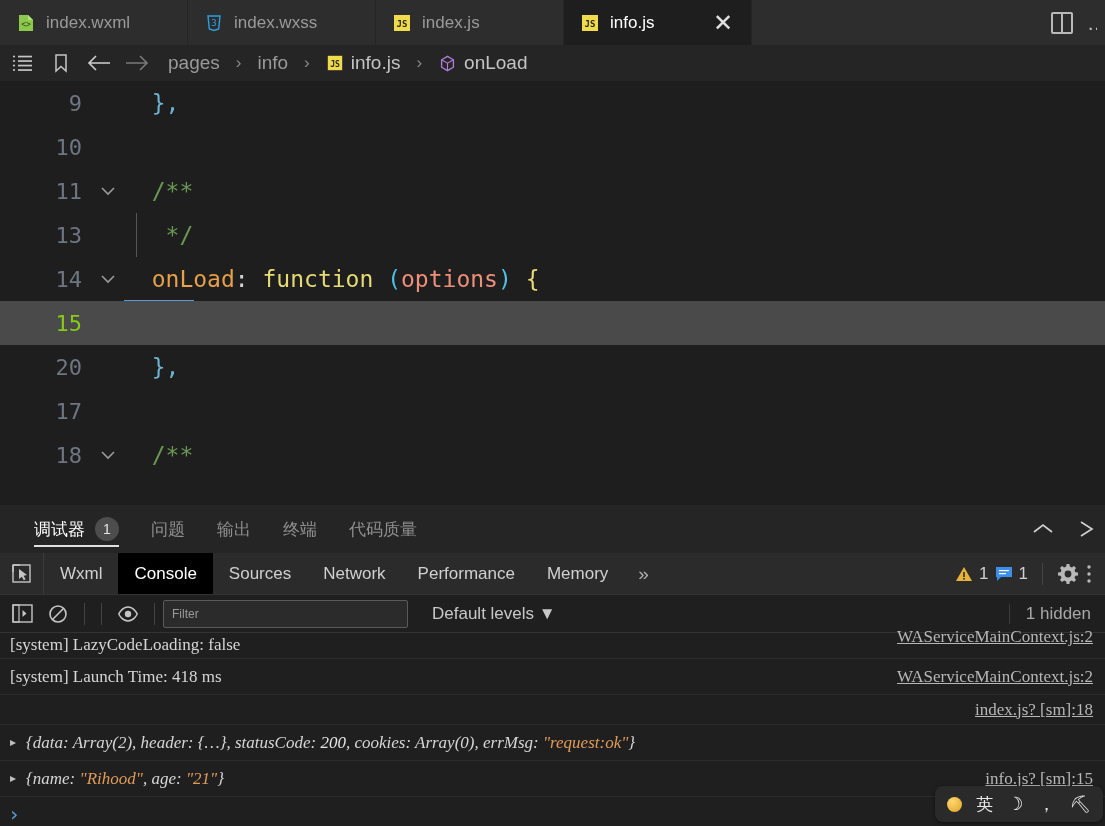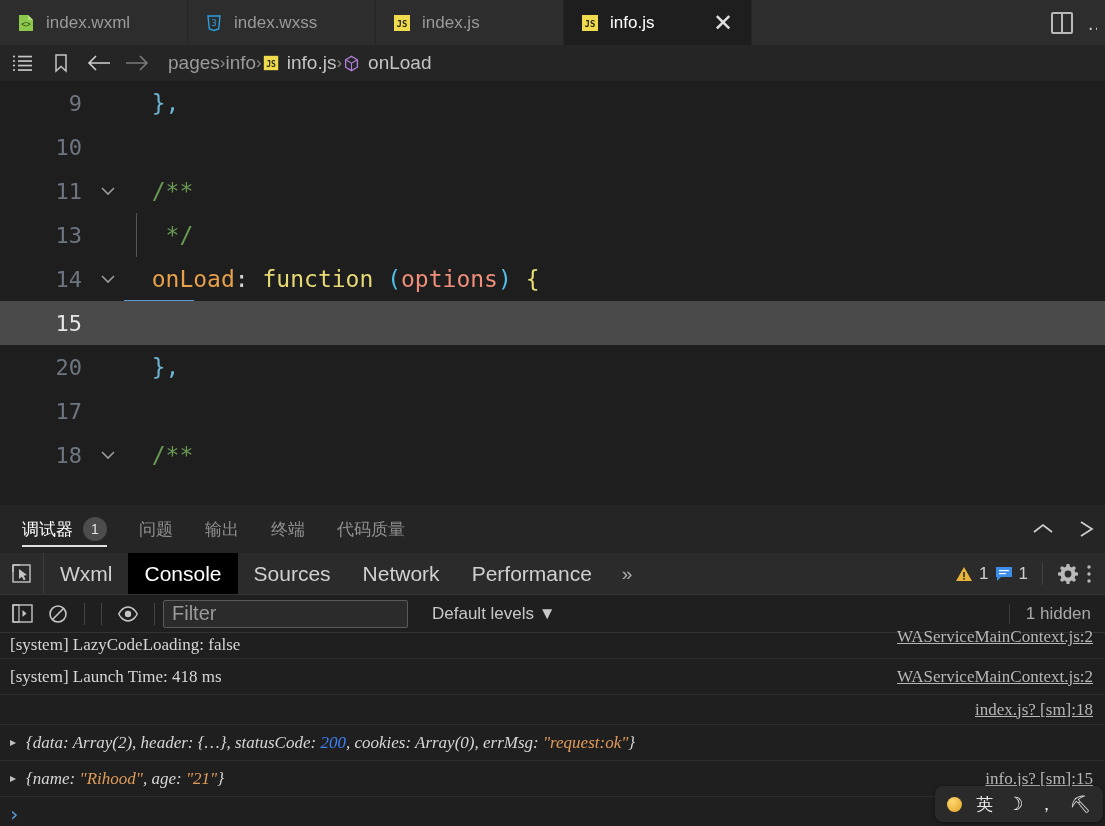--- a/index.html
+++ b/index.html
@@ -39,38 +39,38 @@
   .dots-more { color: #c5c5c5; font-size: 20px; letter-spacing: 1px; line-height: 1;
     width: 10px; overflow: hidden; }
 
   
   .breadcrumbrow {
     display: flex; align-items: center; height: 36px;
     background: #252526; padding-left: 6px; gap: 4px;
   }
   .bc-icon-btn { width: 34px; height: 30px; display:flex; align-items:center;
     justify-content:center; cursor: pointer; }
-  .bc-trail { display: flex; align-items: center; gap: 0; margin-left: 10px;
+  .bc-trail { display: flex; align-items: center; gap: 16px; margin-left: 10px;
     font-size: 19px; color: #9a9a9a; }
   .bc-seg { cursor: pointer; white-space: nowrap; }
   .bc-sep { color: #8a8a8a; font-size: 17px; }
   .bc-seg.file { color: #c4c4c4; display: flex; align-items: center; gap: 7px; }
   .bc-seg.sym  { color: #c4c4c4; display: flex; align-items: center; gap: 7px; }
 
   
   .editor { position: relative; height: 424px; background: #1e1e1e; overflow: hidden; }
   .code-line { display: flex; height: 44px; align-items: center; position: relative; }
   .code-line.hl { background: #4a4a4a; }
   .code-line.hl:before {
     content:""; position:absolute; left:0; right:0; top:0; height:1px; background:#4a4a4a;
   }
   .gutter { width: 92px; flex: 0 0 92px; text-align: right; padding-right: 10px;
     color: #6e7681; font-size: 22px;
     font-family: "DejaVu Sans Mono", monospace; user-select:none; }
-  .code-line.hl .gutter { color: #e5e5e5; }
+  .code-line.hl .gutter { color: #84cc16; }
   .fold { width: 32px; flex: 0 0 32px; text-align: center; color: #9a9a9a; font-size: 14px;
     user-select:none; }
   .codetext { font-family: "DejaVu Sans Mono", monospace; font-size: 23px;
     white-space: pre; color: #d4d4d4; letter-spacing: 0px; }
   .c-green  { color: #6a9955; }
   .c-green2 { color: #82c98a; }
   .c-orange { color: #e8a04a; }
   .c-yellow { color: #e6db74; }
   .c-blue   { color: #4fc1e9; }
   .c-red    { color: #f08f7a; }
@@ -84,77 +84,77 @@
   .caret { display:inline-block; width:2px; height:28px; background:#d4d4d4;
      vertical-align:-6px; }
 
   
   .panel { background: #252526; }
   .panel-tabs { display: flex; align-items: center; height: 48px;
     padding-left: 16px; gap: 0; position: relative; }
   .ptab { display: flex; align-items: center; gap: 10px; padding: 0 16px;
     height: 48px; color: #8f8f8f; font-size: 17px; cursor: pointer; position: relative;}
   .ptab:first-child { padding-left: 6px; }
-  .ptab.active { color: #ffffff; }
+  .ptab.active { color: #ffffff; margin-left: 12px; }
   .ptab.active:after { content:""; position:absolute; left: 6px; right: 16px; bottom: 6px;
      height: 2px; background: #e0e0e0; }
   .badge { display:inline-flex; align-items:center; justify-content:center;
      min-width: 24px; height: 24px; border-radius: 12px; background: #4d4d4d;
      color:#e4e4e4; font-size: 14px; padding: 0 7px; }
   .panel-actions { margin-left:auto; display:flex; align-items:center; gap: 20px;
      padding-right: 8px; color:#c5c5c5; }
 
   
   .devtools { background: #1f1f1f; }
   .dt-tabs { display:flex; align-items: stretch; height: 42px;
      border-bottom: 1px solid #333; background:#2b2b2b; }
   .dt-inspect { width: 44px; display:flex; align-items:center; justify-content:center;
      border-right: 1px solid #3c3c3c; cursor:pointer; }
   .dt-tab { display:flex; align-items:center; padding: 0 16px; color:#d0d0d0;
-     font-size: 21px; cursor: pointer; }
+     font-size: 17px; cursor: pointer; }
   .dt-tab.active { background: #000000; color: #ffffff; }
   .dt-more { display:flex; align-items:center; padding: 0 14px; color:#b0b0b0;
      font-size: 19px; cursor:pointer; }
   .dt-right { margin-left:auto; display:flex; align-items:center; gap: 6px;
      padding-right: 12px; color: #d0d0d0; font-size: 17px; }
   .warn-group, .msg-group { display:flex; align-items:center; gap:6px; }
   .vsep { width:1px; height:22px; background:#444; margin: 0 8px; }
 
   
   .dt-filterbar { display:flex; align-items:center; height: 38px; gap: 0;
      background: #1f1f1f; border-bottom: 1px solid #333; padding-left: 4px; }
   .fb-btn { width: 36px; height: 38px; display:flex; align-items:center;
      justify-content:center; cursor:pointer; }
   .ctx-select { display:flex; align-items:center; gap: 10px; color: #c8c8c8;
      font-size: 17px; padding: 0 8px 0 4px; cursor: pointer;
      font-family: "DejaVu Sans Mono", monospace; min-width: 210px;}
   .ctx-select .caret-dn { margin-left: auto; color: #b9b9b9; font-size: 13px; }
   .filter-input { width: 245px; height: 28px; background: #2b2b2b;
-     border: 1px solid #5a5a5a; color: #c8c8c8; font-size: 20px; padding: 0 8px;
+     border: 1px solid #5a5a5a; color: #c8c8c8; font-size: 12px; padding: 0 8px;
      font-family: "Liberation Sans", sans-serif; outline: none; border-radius: 2px;}
   .filter-input::placeholder { color: #9a9a9a; }
   .levels { color: #c8c8c8; font-size: 17px; padding: 0 10px; cursor: pointer;
      margin-left: 14px; }
   .hidden-count { margin-left: auto; padding-right: 14px; color: #a8a8a8;
      font-size: 17px; border-left: 1px solid #3c3c3c; padding-left: 16px; }
 
   
   .console-body { background: #1f1f1f; }
   .crow { position: relative; display:flex; align-items: center;
      min-height: 36px; padding: 4px 12px 4px 10px;
      border-bottom: 1px solid #2c2c2c;
      font-family: Liberation Serif, serif; font-size: 17px;
      color: #d6d6d6; }
   .crow.clipped { min-height: 26px; padding-top:0; padding-bottom:2px; }
   .crow .src { position:absolute; right: 12px; color:#b7b7b7;
      text-decoration: underline; font-size: 17px; cursor:pointer; }
   .arrow { color:#c0c0c0; font-size: 12px; width: 16px; flex:0 0 16px;
      cursor:pointer; }
   .obj { font-style: italic; }
-  .k-num { color: #3b82f6; }
+  .k-num { color: #e5e5e5; }
   .k-str { color: #e09b5a; }
   .src-only { justify-content: flex-end; min-height: 30px; }
 
   .prompt-row { display:flex; align-items:center; height: 34px; padding-left: 8px;
      color:#5a9ad4; font-size: 20px; font-family: "DejaVu Sans Mono", monospace; }
 
   
   .ime { position: absolute; right: 2px; bottom: 4px; height: 36px;
      background: #2a2a2a; border-radius: 8px; display:flex; align-items:center;
      gap: 14px; padding: 0 12px; box-shadow: 0 1px 4px rgba(0,0,0,.5); }
@@ -360,20 +360,21 @@
           <path d="M2 2h7M2 2v7M2 2l0 0" fill="none" stroke="#c5c5c5" stroke-width="1.5"></path>
           <rect x="2" y="2" width="17" height="17" fill="none" stroke="#c5c5c5" stroke-width="1.4"></rect>
           <path d="M8 6l8 6-3.4.7 2 3.6-1.8 1-2-3.6L8 16z" fill="#c5c5c5"></path>
         </svg>
       </div>
       <div class="dt-tab">Wxml</div>
       <div class="dt-tab active">Console</div>
       <div class="dt-tab">Sources</div>
       <div class="dt-tab">Network</div>
       <div class="dt-tab">Performance</div>
+      <div class="dt-tab">Memory</div>
       <div class="dt-more">»</div>
 
       <div class="dt-right">
         <span class="warn-group">
           <svg width="18" height="16" viewBox="0 0 18 16">
             <path d="M9 1l8 14H1z" fill="#e8b339"></path>
             <rect x="8.2" y="6" width="1.6" height="5" fill="#2b2b2b"></rect>
             <rect x="8.2" y="12" width="1.6" height="1.6" fill="#2b2b2b"></rect>
           </svg>
           <span>1</span>

